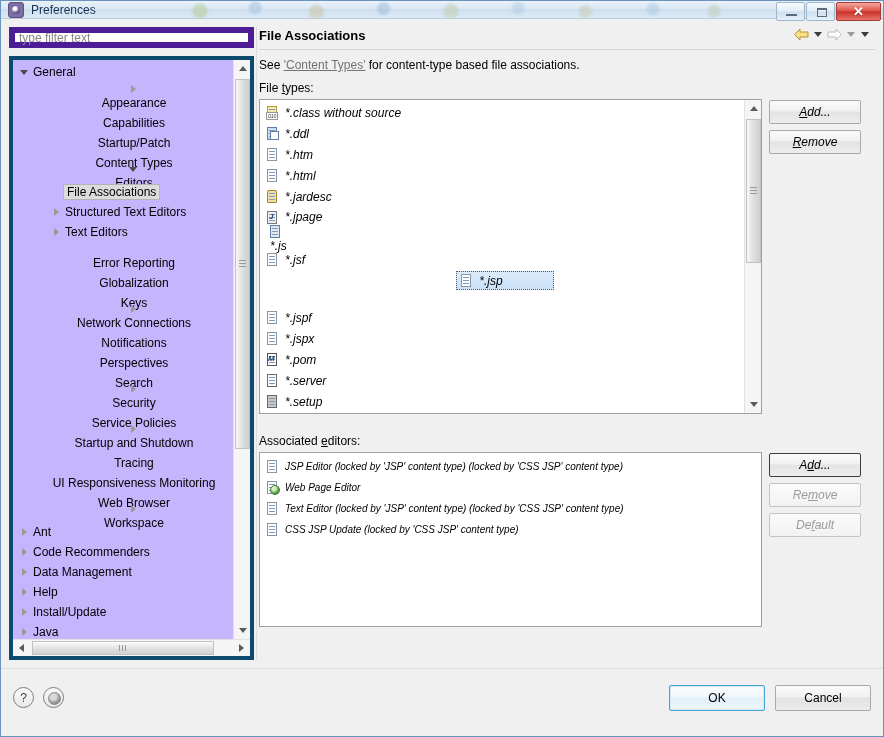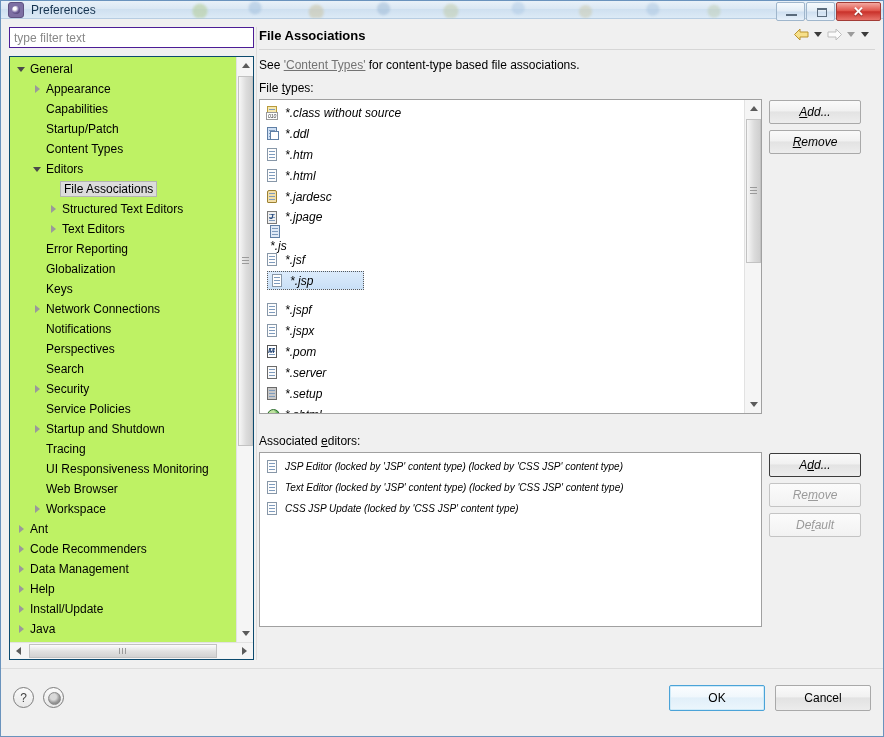--- a/index.html
+++ b/index.html
@@ -118,32 +118,32 @@
   }
 
   
   #left-col {
     width: 245px;
     display: flex;
     flex-direction: column;
   }
   #filter-box {
     height: 21px;
-    border: 1px solid #4c1d95;
+    border: 6px solid #4c1d95;
     background: #fff;
     display: flex; align-items: center;
     padding: 0 4px;
     font-size: 12px;
     color: #888;
   }
   #tree-wrap {
     margin-top: 8px;
     flex: 1;
-    border: 1px solid #0c4a6e;
-    background: #bef264;
+    border: 4px solid #0c4a6e;
+    background: #c4b5fd;
     position: relative;
     overflow: hidden;
   }
   #tree {
     position: absolute;
     left: 0; top: 0; right: 17px; bottom: 17px;
     overflow: hidden;
     padding-top: 2px;
   }
   .tree-item {
@@ -173,21 +173,21 @@
   }
   .tree-item .tlabel { padding-left: 2px; }
   .tree-item.selected .tlabel {
     background: #dcdcdc;
     border: 1px solid #b4b4b4;
     padding: 0 3px;
     margin-left: 0;
   }
   
   .ind0 { padding-left: 4px; }
-  .ind1 { padding-left: 20px; }
+  .ind1 { padding-left: 20px; flex-direction: column; }
   .ind2 { padding-left: 36px; }
 
   
   .vsb {
     position: absolute; top: 0; right: 0; bottom: 17px;
     width: 17px;
     background: #f5f5f5;
     border-left: 1px solid #e2e2e2;
   }
   .vsb.full { bottom: 0; }
@@ -323,21 +323,22 @@
   .ft-item {
     height: 21px;
     display: flex; align-items: center;
     padding-left: 5px;
     font-size: 12px;
     color:#000;
     white-space: nowrap;
   }
   .ft-item .lbl { padding-left: 5px; }
   .ft-item.sel {
-    margin: 0 0 8px 2px;
+    margin: 0 0 16px 2px;
+    justify-content: center;
   }
   .ft-item.sel .hl {
     display: flex; align-items: center;
     background: linear-gradient(to bottom,#dcebfb,#c9e0f7);
     border: 1px dotted #5a5a5a;
     padding: 1px 50px 1px 2px;
     height: 19px;
   }
 
   
@@ -869,20 +870,26 @@
 
       <div id="ae-row">
         <div id="assoc-wrap">
             <div class="ae-item">
               <span class="fic doc">
                 <span class="page"></span>
               </span>
               <span class="lbl">JSP Editor (locked by 'JSP' content type) (locked by 'CSS JSP' content type)</span>
             </div>
             <div class="ae-item">
+              <span class="fic web">
+                <span class="page"></span>
+              </span>
+              <span class="lbl">Web Page Editor</span>
+            </div>
+            <div class="ae-item">
               <span class="fic doc">
                 <span class="page"></span>
               </span>
               <span class="lbl">Text Editor (locked by 'JSP' content type) (locked by 'CSS JSP' content type)</span>
             </div>
             <div class="ae-item">
               <span class="fic doc">
                 <span class="page"></span>
               </span>
               <span class="lbl">CSS JSP Update (locked by 'CSS JSP' content type)</span>

